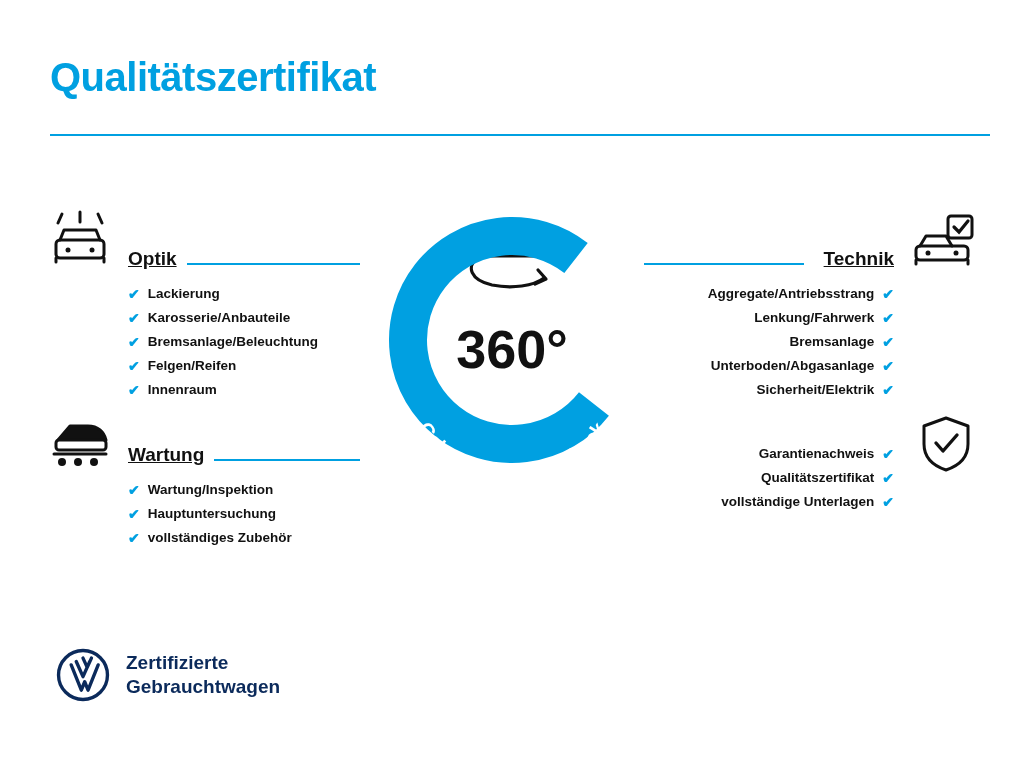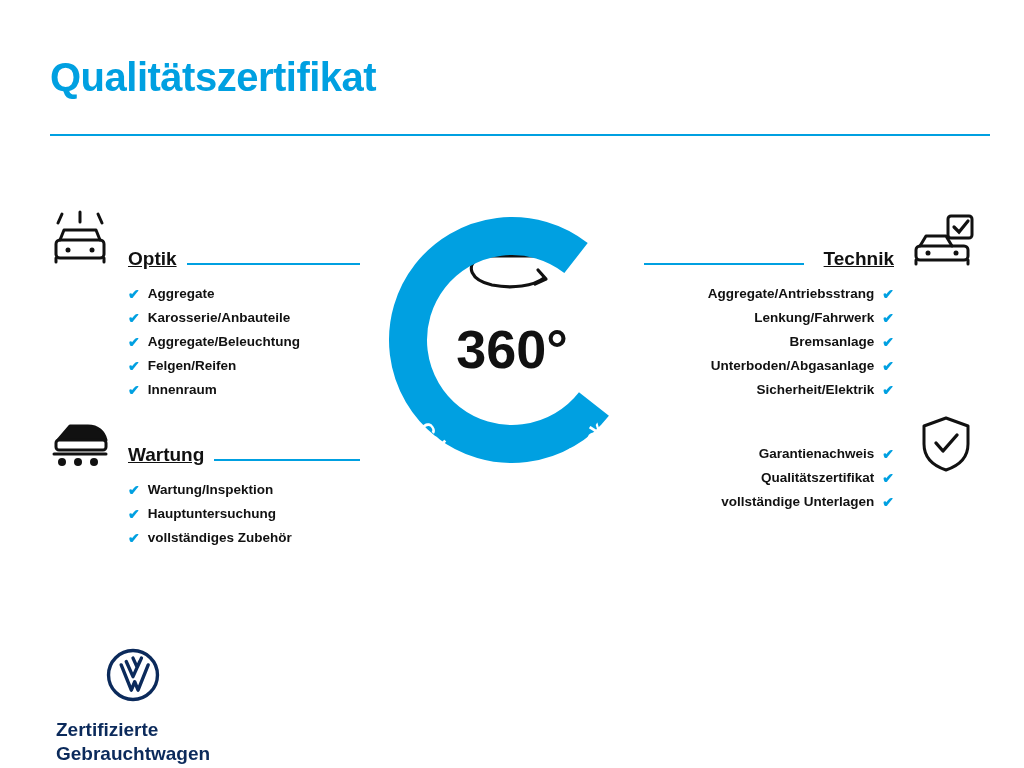--- a/index.html
+++ b/index.html
@@ -90,21 +90,21 @@
   #icon-optik    { left: 48px; top: 210px; }
   #icon-wartung  { left: 48px; top: 414px; }
   #icon-technik  { left: 912px; top: 212px; }
   #icon-garantie { left: 918px; top: 414px; }
 
   
   .badge { position: absolute; left: 372px; top: 200px; width: 280px; height: 290px; }
   .badge svg { display: block; }
 
   
-  .footer { position: absolute; left: 56px; top: 648px; display: flex; align-items: center; gap: 16px; flex-direction: column; }
+  .footer { position: absolute; left: 56px; top: 648px; display: flex; align-items: center; gap: 16px; }
   .vw-logo { width: 54px; height: 54px; }
   .footer-text {
     font-size: 19px;
     font-weight: bold;
     color: #0b2a5b;
     line-height: 1.28;
   }
 </style>
 </head>
 <body>
@@ -184,29 +184,29 @@
   </div>
 
   <div class="section left" id="sec-optik">
     <div class="sec-head">
       <div class="sec-title">Optik</div>
       <div class="sec-line"></div>
     </div>
     <div class="items">
       <div class="item">
           <span class="check">✔</span>
-          <span>Aggregate</span>
+          <span>Lackierung</span>
         </div>
       <div class="item">
           <span class="check">✔</span>
           <span>Karosserie/Anbauteile</span>
         </div>
       <div class="item">
           <span class="check">✔</span>
-          <span>Aggregate/Beleuchtung</span>
+          <span>Bremsanlage/Beleuchtung</span>
         </div>
       <div class="item">
           <span class="check">✔</span>
           <span>Felgen/Reifen</span>
         </div>
       <div class="item">
           <span class="check">✔</span>
           <span>Innenraum</span>
         </div>
     </div>

